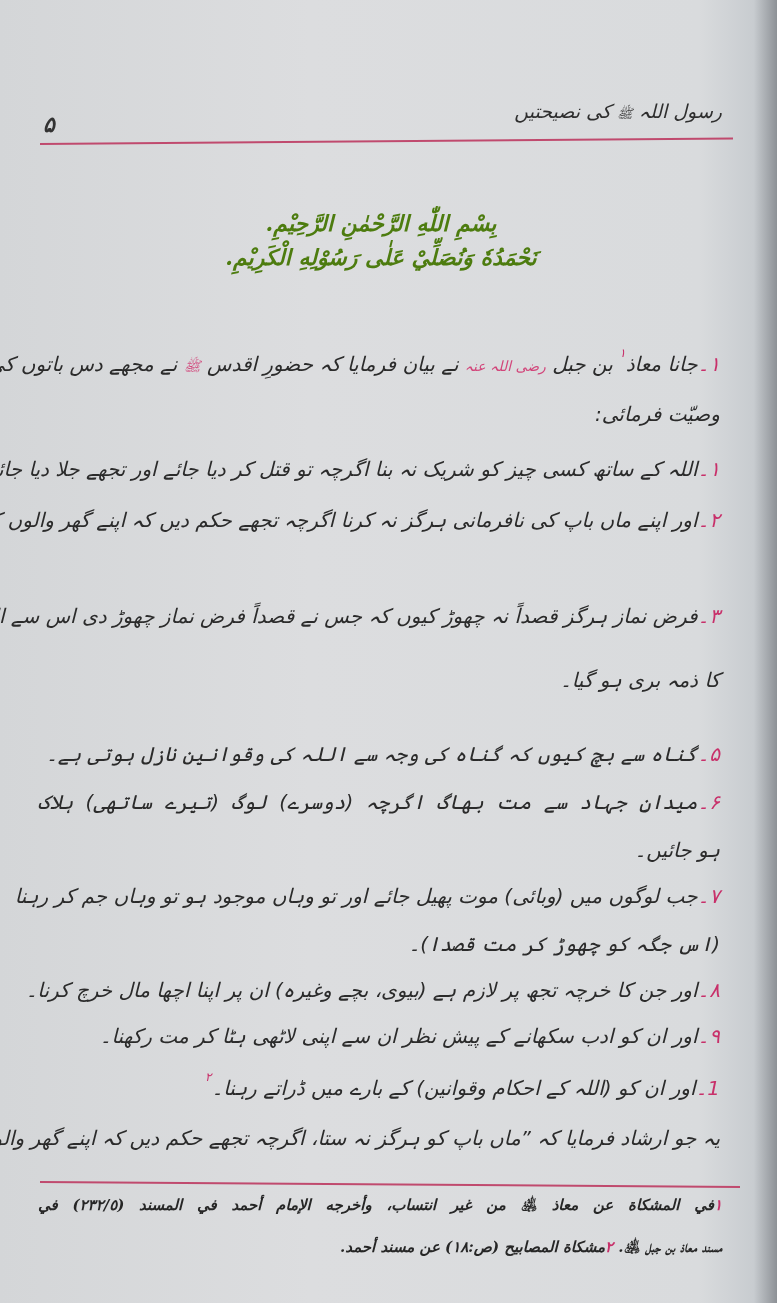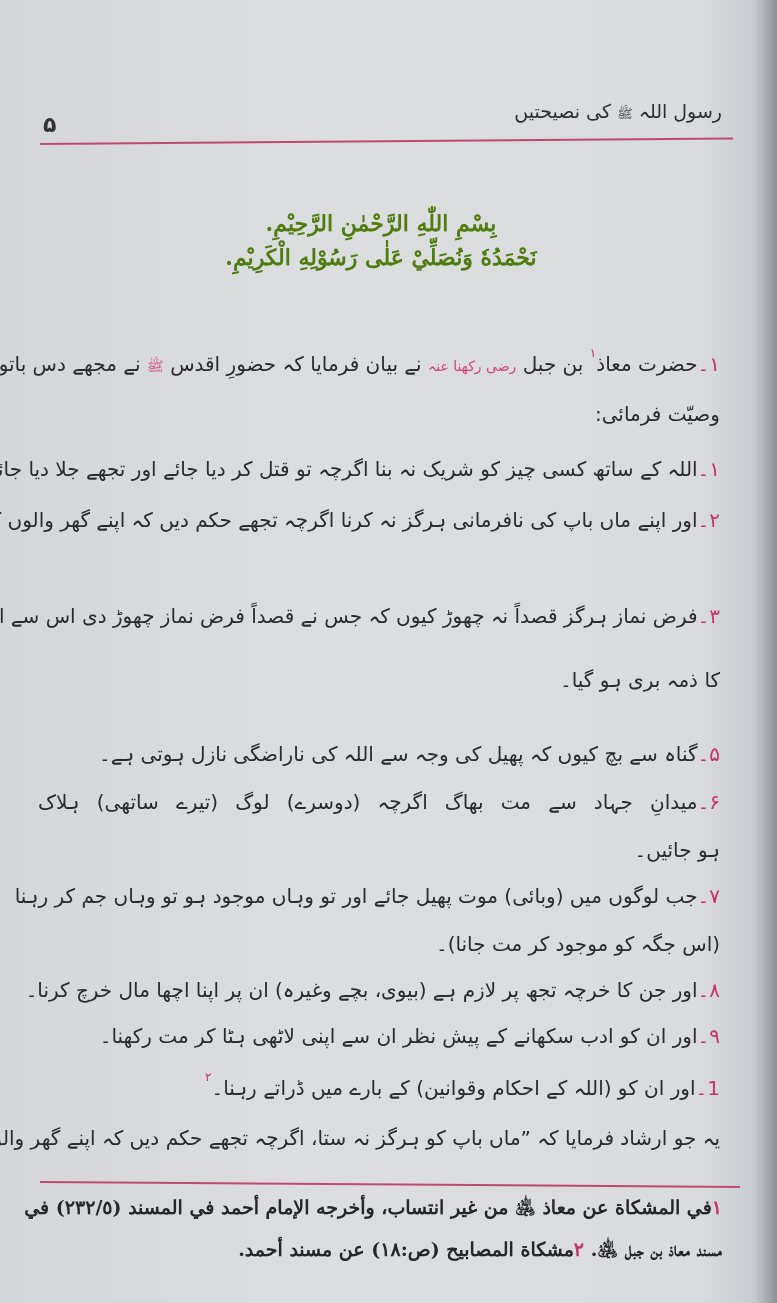--- a/index.html
+++ b/index.html
@@ -4,21 +4,21 @@
   <style>
     html, body { margin: 0; padding: 0; }
     body {
       width: 777px; height: 1303px; overflow: hidden;
       background: linear-gradient(90deg, #d4d6d8 0%, #dcdddf 40%, #d9dbdd 90%, #c8ccd0 97%, #8d9196 100%);
       font-family: "DejaVu Sans", sans-serif;
       color: #2a2a2a;
       position: relative;
     }
     .page {
-      position: absolute; left: 0; top: 0; width: 762px; height: 1303px;
+      position: absolute; left: 0; top: 0; width: 762px; height: 1303px; font-style: italic;
     }
     .header-title {
       position: absolute; right: 40px; top: 100px;
       font-size: 19px; direction: rtl; color: #2e2e2e;
     }
     .header-title .honor { color: #333; font-size: 13px; }
     .page-number {
       position: absolute; left: 43px; top: 112px;
       font-size: 22px; font-weight: bold; color: #333;
     }
@@ -38,21 +38,21 @@
     .line.full { left: 38px; text-align: justify; text-align-last: justify; }
     .num { color: #c8306a; }
     .honor-pink { color: #d2457a; font-size: 14px; }
     .sup { color: #c8306a; font-size: 12px; position: relative; top: -14px; }
     .footer-rule {
       position: absolute; left: 40px; top: 1181px; width: 700px; height: 2px;
       background: #c04a6e; transform: rotate(0.4deg); transform-origin: left;
     }
     .fn {
       position: absolute; right: 40px; left: 38px; direction: rtl;
-      font-family: "DejaVu Serif", serif; font-weight: bold; font-size: 19px;
+      font-family: "DejaVu Serif", serif; font-weight: bold; font-size: 15px;
       white-space: nowrap; color: #262626;
     }
     .fn.full { text-align: justify; text-align-last: justify; }
     .fn.short { left: auto; }
   </style>
 </head>
 <body>
 
 <div class="page">
 
@@ -61,51 +61,51 @@
     <span class="honor">ﷺ</span>
     <span>کی نصیحتیں</span>
   </div>
   <div class="page-number">۵</div>
   <div class="header-rule"></div>
 
   <div class="basmala" style="top:210px;">بِسْمِ اللّٰهِ الرَّحْمٰنِ الرَّحِيْمِ.</div>
   <div class="basmala" style="top:244px;">نَحْمَدُهٗ وَنُصَلِّيْ عَلٰى رَسُوْلِهِ الْكَرِيْمِ.</div>
 
   <div class="line full" style="top:352px;">
-    <span class="num">۱۔</span><span>حضرت معاذ</span><span class="sup">۱</span> <span>بن جبل</span> <span class="honor-pink">رضی رکھنا عنہ</span> <span>نے بیان فرمایا کہ حضورِ اقدس</span> <span class="honor-pink">ﷺ</span> <span>نے مجھے دس باتوں کی</span>
+    <span class="num">۱۔</span><span>جانا معاذ</span><span class="sup">۱</span> <span>بن جبل</span> <span class="honor-pink">رضی اللہ عنہ</span> <span>نے بیان فرمایا کہ حضورِ اقدس</span> <span class="honor-pink">ﷺ</span> <span>نے مجھے دس باتوں کی</span>
   </div>
   <div class="line" style="top:402px;">وصیّت فرمائی:</div>
 
   <div class="line" style="top:457px;">
     <span class="num">۱۔</span><span>اللہ کے ساتھ کسی چیز کو شریک نہ بنا اگرچہ تو قتل کر دیا جائے اور تجھے جلا دیا جائے۔</span>
   </div>
 
   <div class="line full" style="top:508px;">
     <span class="num">۲۔</span><span>اور اپنے ماں باپ کی نافرمانی ہرگز نہ کرنا اگرچہ تجھے حکم دیں کہ اپنے گھر والوں کو</span>
   </div>
 
   <div class="line full" style="top:604px;">
     <span class="num">۳۔</span><span>فرض نماز ہرگز قصداً نہ چھوڑ کیوں کہ جس نے قصداً فرض نماز چھوڑ دی اس سے اللہ</span>
   </div>
   <div class="line" style="top:632px;margin-top:36px;">کا ذمہ بری ہو گیا۔</div>
 
 
   <div class="line" style="top:742px;">
-    <span class="num">۵۔</span><span>گناہ سے بچ کیوں کہ پھیل کی وجہ سے اللہ کی ناراضگی نازل ہوتی ہے۔</span>
+    <span class="num">۵۔</span><span>گناہ سے بچ کیوں کہ گناہ کی وجہ سے اللہ کی وقوانین نازل ہوتی ہے۔</span>
   </div>
 
   <div class="line full" style="top:790px;">
     <span class="num">۶۔</span><span>میدانِ جہاد سے مت بھاگ اگرچہ (دوسرے) لوگ (تیرے ساتھی) ہلاک</span>
   </div>
   <div class="line" style="top:838px;">ہو جائیں۔</div>
 
   <div class="line full" style="top:884px;">
     <span class="num">۷۔</span><span>جب لوگوں میں (وبائی) موت پھیل جائے اور تو وہاں موجود ہو تو وہاں جم کر رہنا</span>
   </div>
-  <div class="line" style="top:932px;">(اس جگہ کو موجود کر مت جانا)۔</div>
+  <div class="line" style="top:932px;">(اس جگہ کو چھوڑ کر مت قصدا)۔</div>
 
   <div class="line" style="top:978px;">
     <span class="num">۸۔</span><span>اور جن کا خرچہ تجھ پر لازم ہے (بیوی، بچے وغیرہ) ان پر اپنا اچھا مال خرچ کرنا۔</span>
   </div>
 
   <div class="line" style="top:1024px;">
     <span class="num">۹۔</span><span>اور ان کو ادب سکھانے کے پیش نظر ان سے اپنی لاٹھی ہٹا کر مت رکھنا۔</span>
   </div>
 
   <div class="line" style="top:1076px;">

